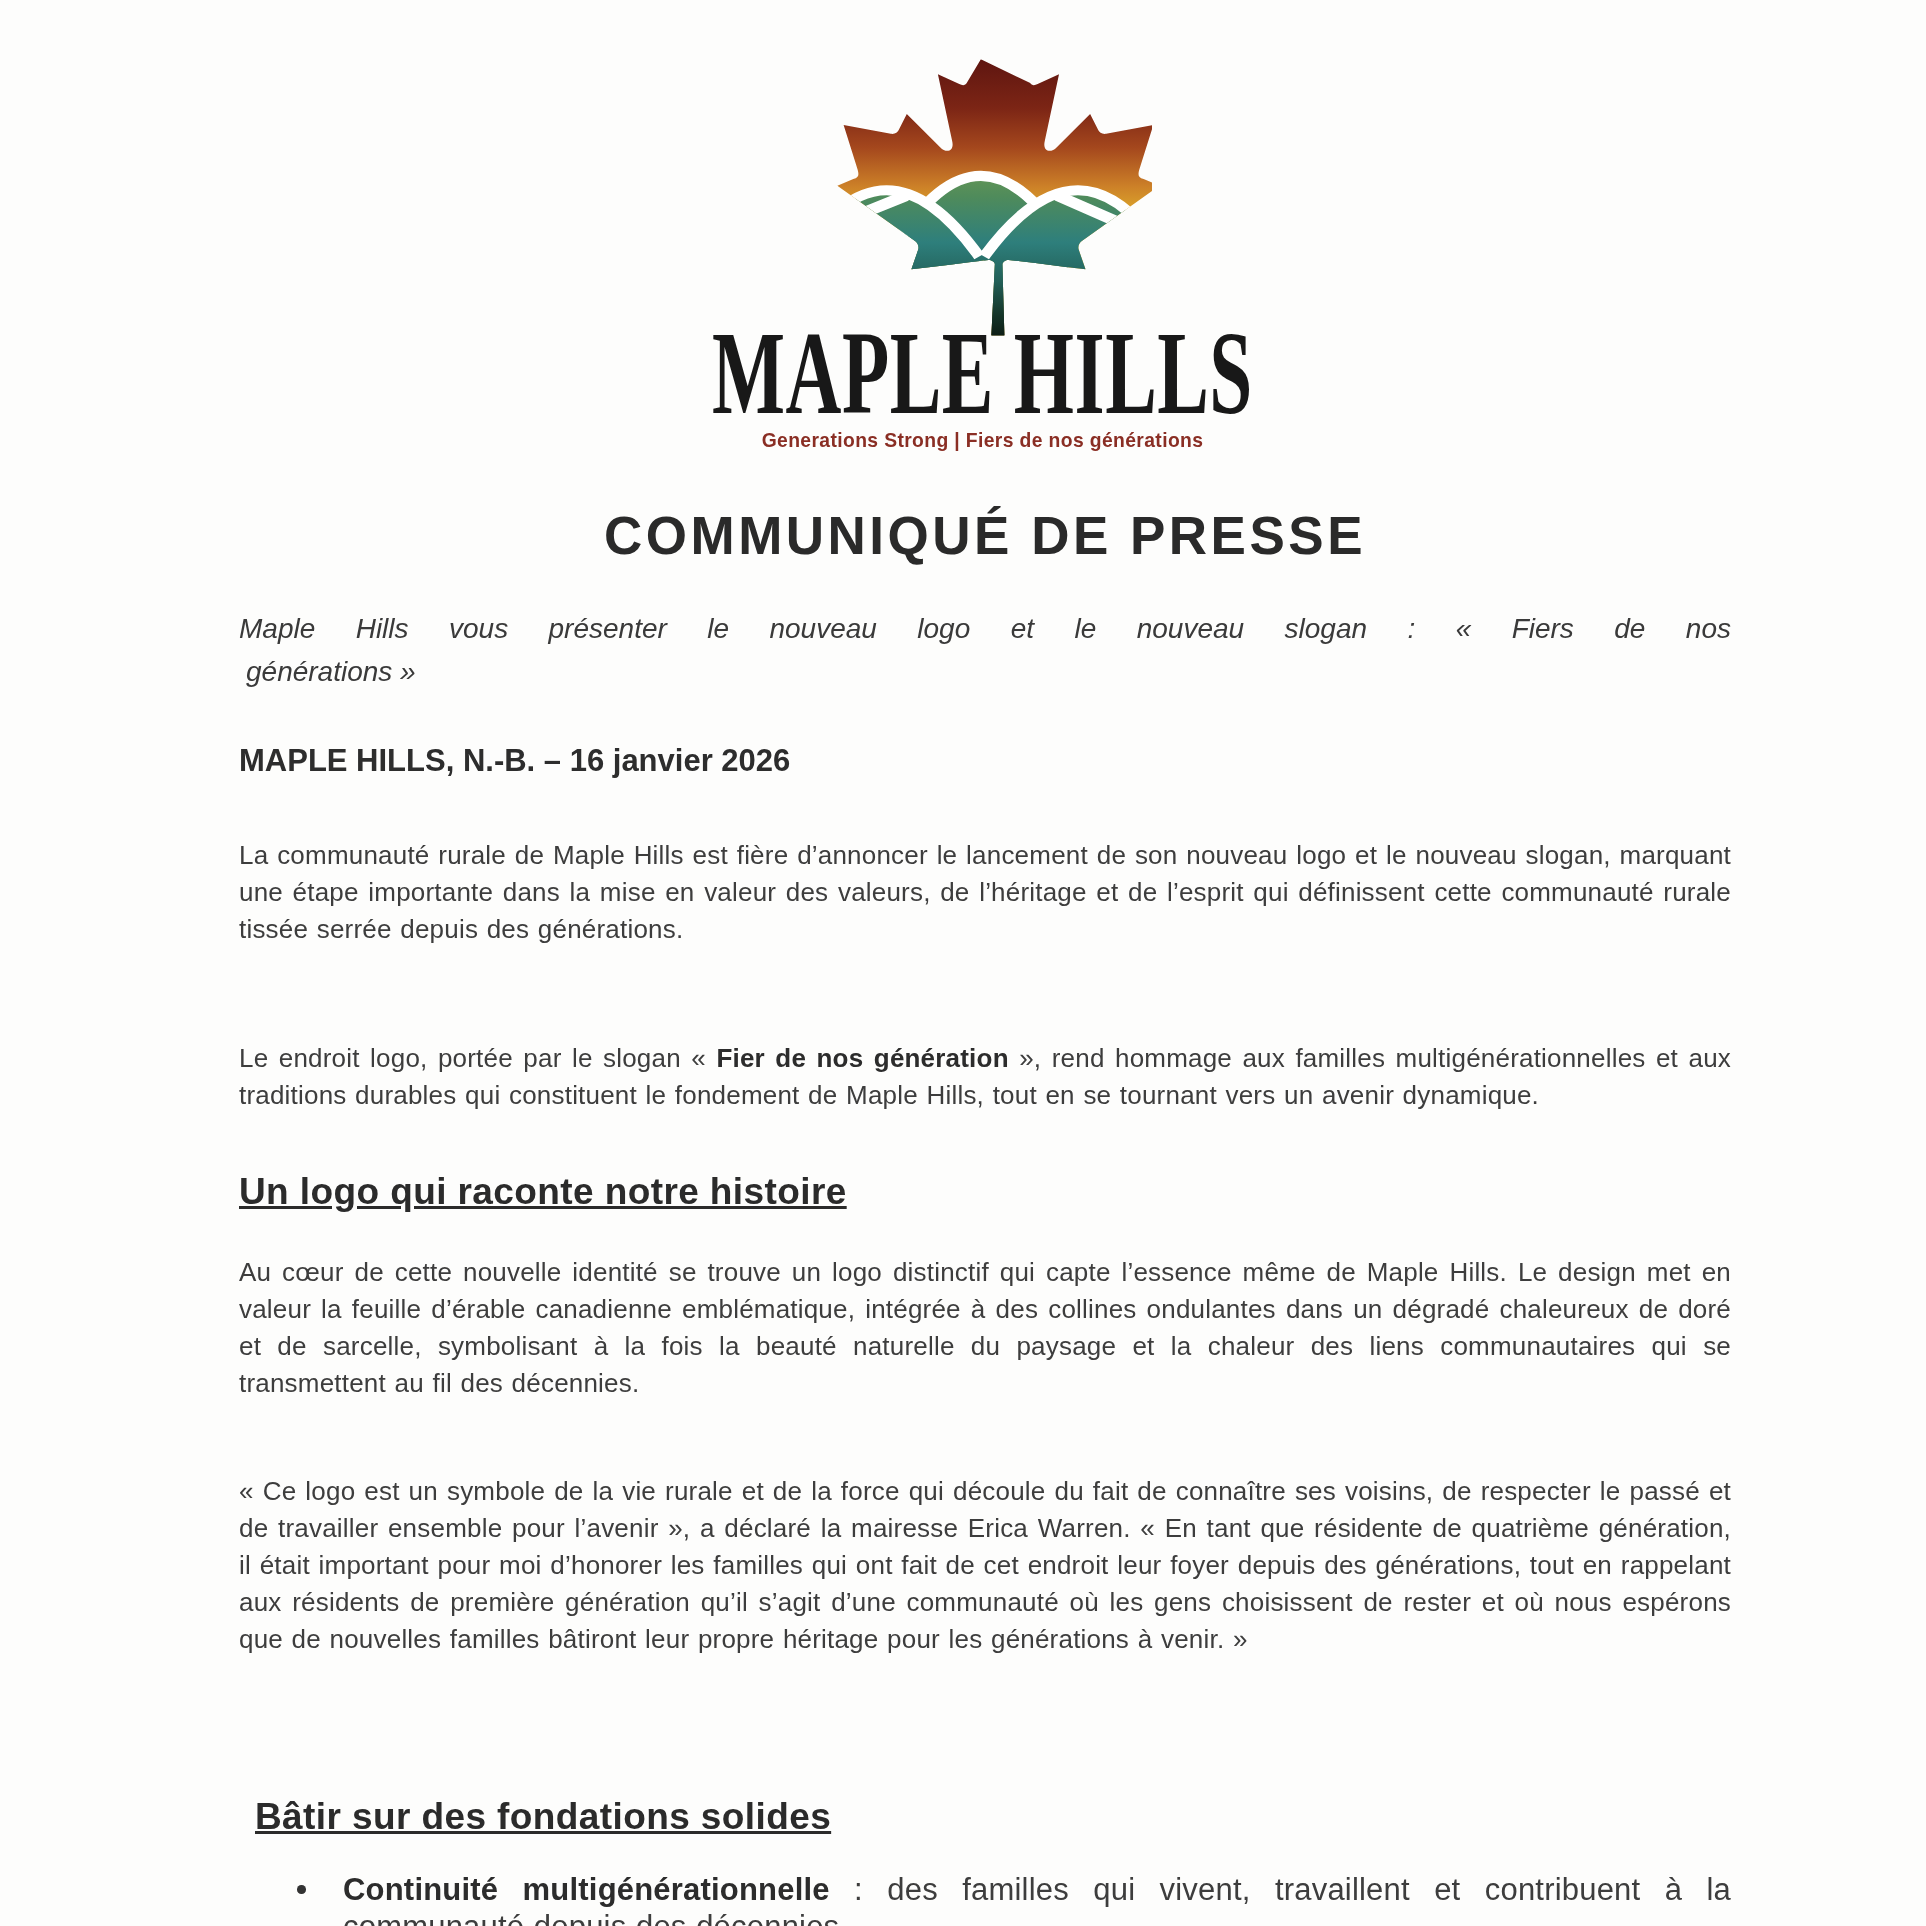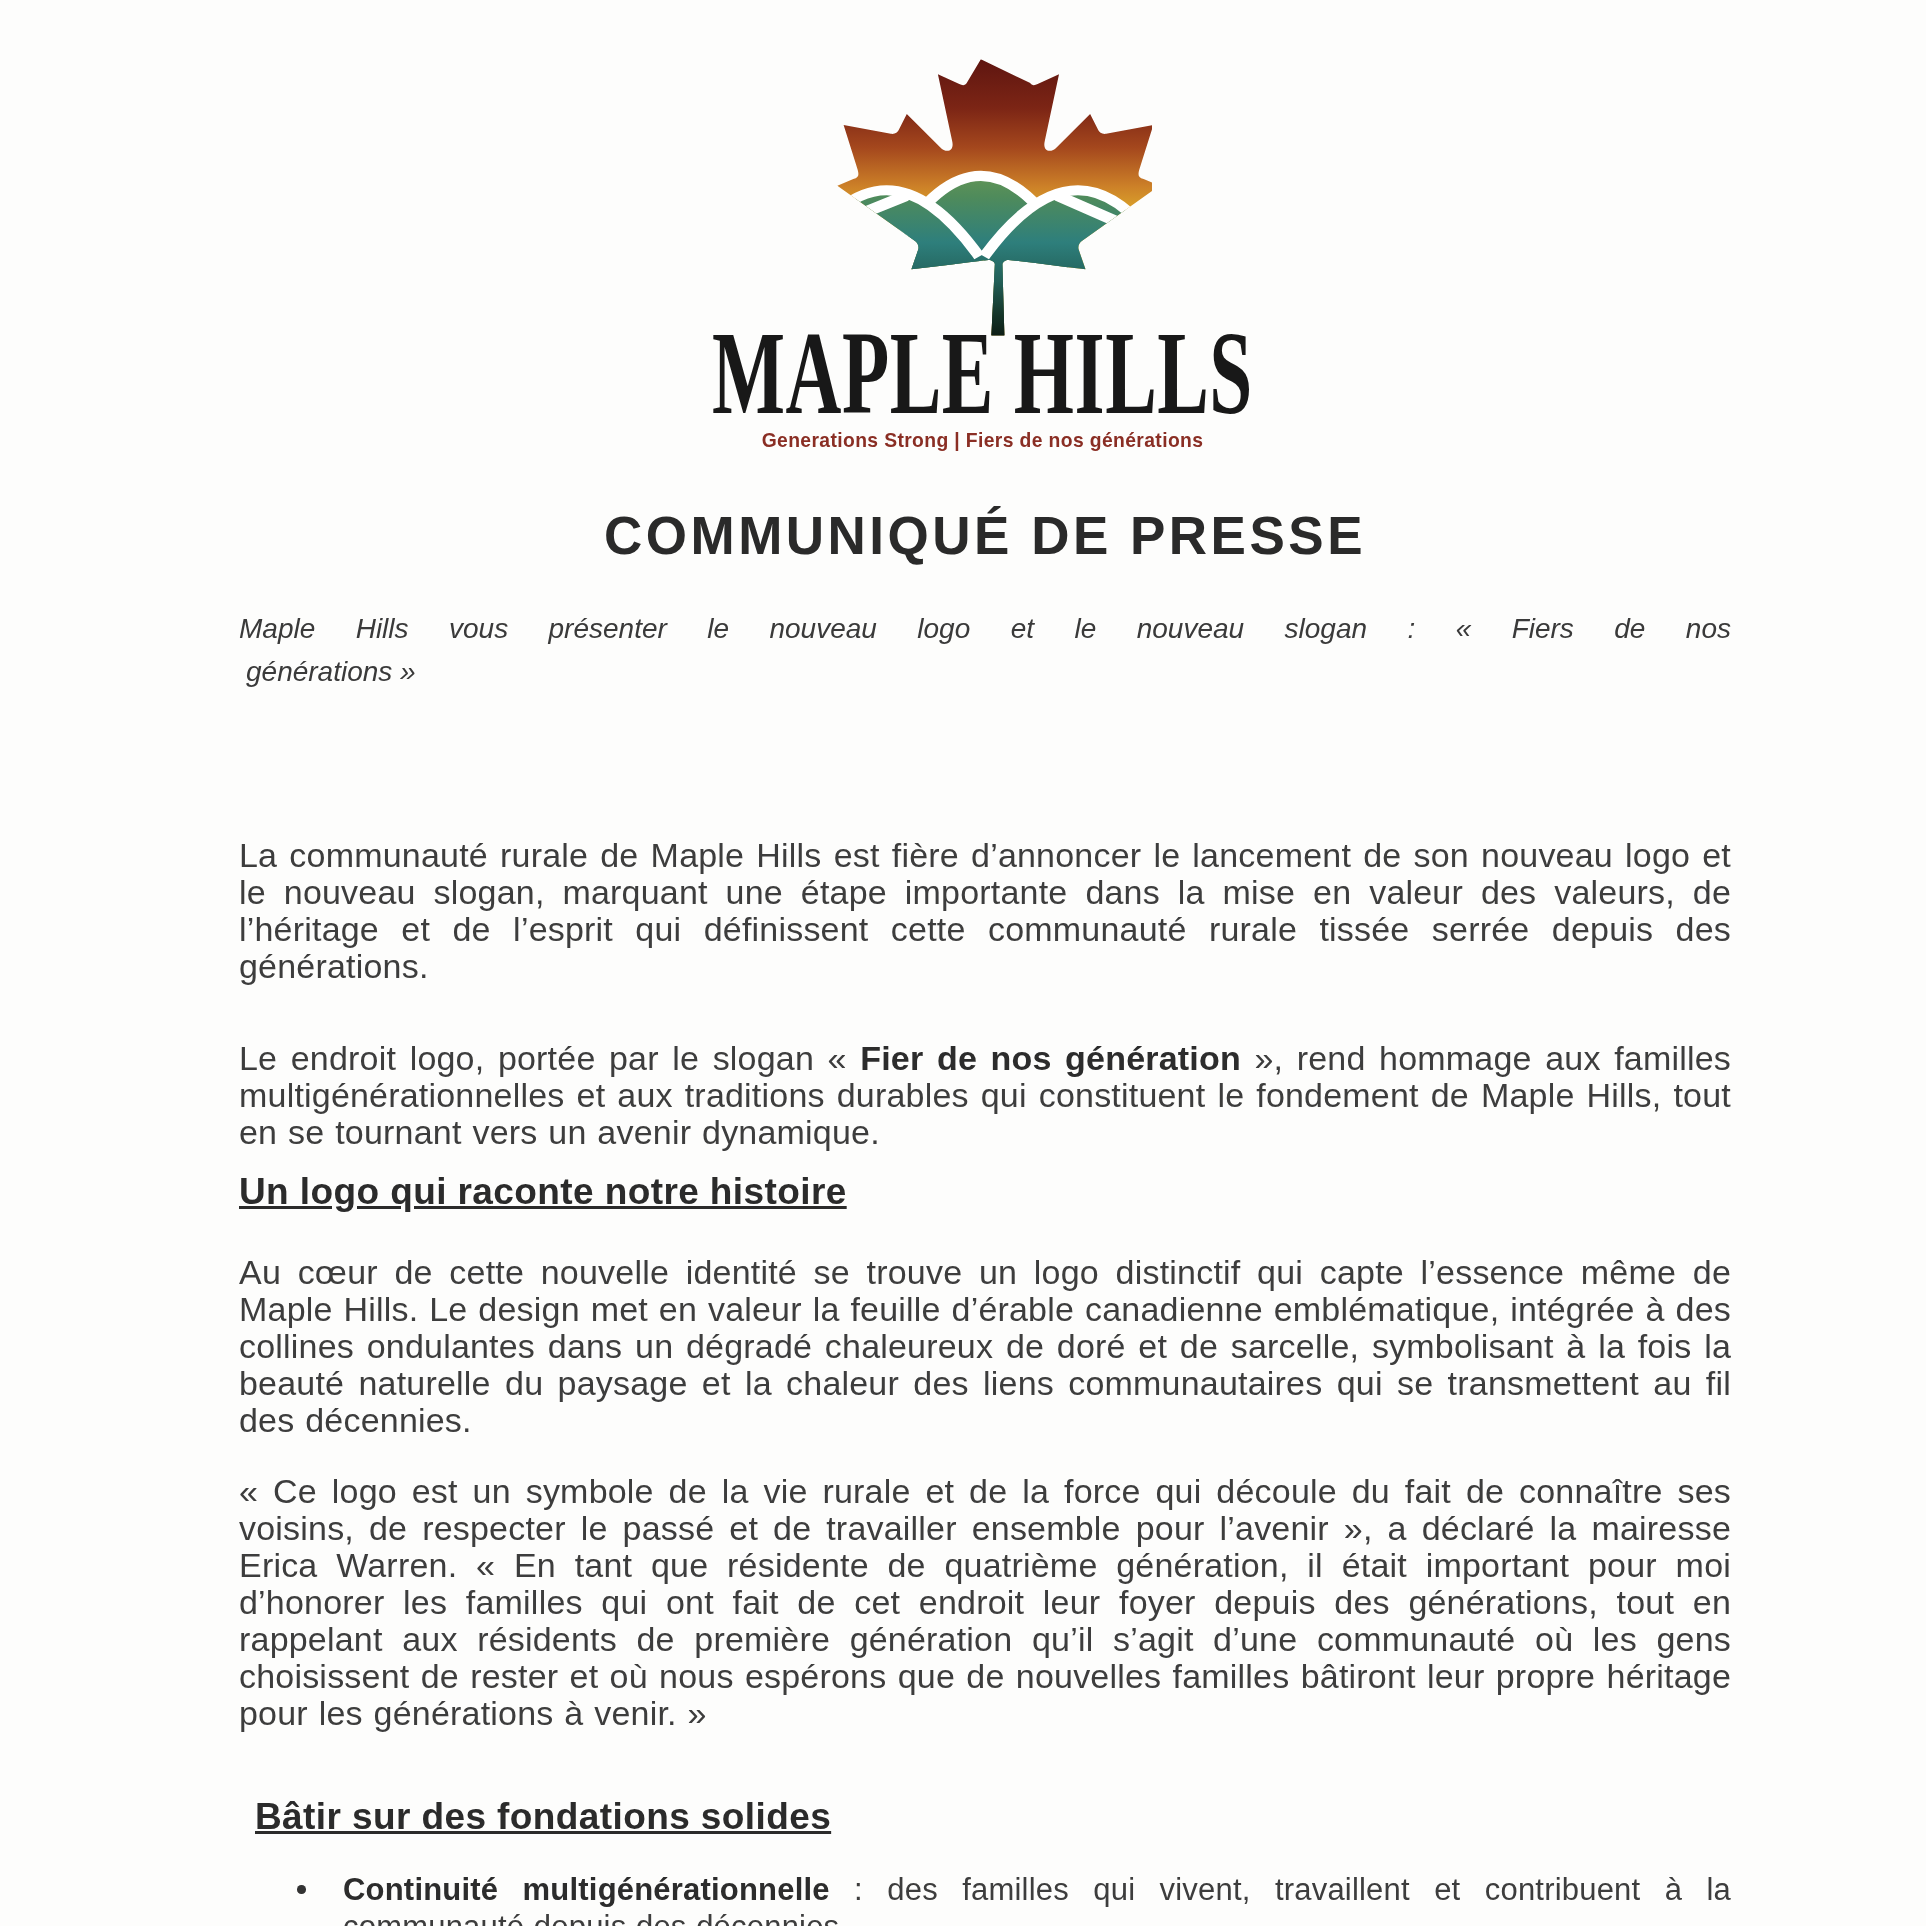--- a/index.html
+++ b/index.html
@@ -15,21 +15,21 @@
     font-weight:700;font-size:21px;line-height:24px;color:#8a2e24;transform:scaleX(0.92);
     letter-spacing:0.4px;white-space:nowrap;}
 
   
   .col{position:absolute;left:239px;width:1492px;}
   .h1{font-size:53px;line-height:58px;font-weight:700;letter-spacing:3.5px;color:#2a2a2a;white-space:nowrap;text-align:center;}
   .subtitle{font-style:italic;font-size:28px;line-height:43px;color:#3a3a3a;}
   .subtitle .line1{display:block;text-align:justify;text-align-last:justify;}
   .subtitle .line2{display:block;margin-left:7px;}
   .dateline{font-weight:700;font-size:31px;line-height:37px;color:#2d2d2d;white-space:nowrap;}
-  .body-p{font-size:34px;line-height:37px;text-align:justify;color:#3d3d3d;letter-spacing:0.2px;word-spacing:1.2px;}
+  .body-p{font-size:26px;line-height:37px;text-align:justify;color:#3d3d3d;letter-spacing:0.2px;word-spacing:1.2px;}
   .h2{font-size:37px;line-height:42px;font-weight:700;color:#2b2b2b;white-space:nowrap;letter-spacing:0.4px;text-decoration:underline;}
   .body-p b, .bullets b{font-weight:700;color:#2c2c2c;}
 
   ul.bullets{list-style:none;margin:0;padding:0;font-size:31px;line-height:37px;letter-spacing:0.2px;word-spacing:0.8px;color:#3d3d3d;text-align:justify;}
   ul.bullets li{position:relative;margin:0 0 3.9px 104px;}
   ul.bullets li .dot{position:absolute;left:-46px;top:14.3px;width:8.5px;height:8.5px;border-radius:50%;background:#333;}
 </style>
 </head>
 <body>
 
@@ -76,20 +76,21 @@
   <div class="wordmark">MAPLE HILLS</div>
   <div class="tagline">Generations Strong  |  Fiers de nos générations</div>
 
   <h1 class="col h1" style="top:507px;margin:0;">COMMUNIQUÉ DE PRESSE</h1>
 
   <p class="col subtitle" style="top:607px;margin:0;">
     <span class="line1">Maple Hills vous présenter le nouveau logo et le nouveau slogan : « Fiers de nos</span>
     <span class="line2">générations »</span>
   </p>
 
+  <p class="col dateline" style="top:742px;margin:0;">MAPLE HILLS, N.-B. – 16 janvier 2026</p>
 
   <p class="col body-p" style="top:837px;margin:0;">La communauté rurale de Maple Hills est fière d’annoncer le lancement de son nouveau logo et le nouveau slogan, marquant une étape importante dans la mise en valeur des valeurs, de l’héritage et de l’esprit qui définissent cette communauté rurale tissée serrée depuis des générations.</p>
 
   <p class="col body-p" style="top:1040px;margin:0;"><span>Le endroit logo, portée par le slogan « </span><b>Fier de nos génération</b><span> », rend hommage aux familles multigénérationnelles et aux traditions durables qui constituent le fondement de Maple Hills, tout en se tournant vers un avenir dynamique.</span></p>
 
   <h2 class="col h2" style="top:1171px;margin:0;">Un logo qui raconte notre histoire</h2>
 
   <p class="col body-p" style="top:1254px;margin:0;">Au cœur de cette nouvelle identité se trouve un logo distinctif qui capte l’essence même de Maple Hills. Le design met en valeur la feuille d’érable canadienne emblématique, intégrée à des collines ondulantes dans un dégradé chaleureux de doré et de sarcelle, symbolisant à la fois la beauté naturelle du paysage et la chaleur des liens communautaires qui se transmettent au fil des décennies.</p>
 
   <p class="col body-p" style="top:1473px;margin:0;">« Ce logo est un symbole de la vie rurale et de la force qui découle du fait de connaître ses voisins, de respecter le passé et de travailler ensemble pour l’avenir », a déclaré la mairesse Erica Warren. « En tant que résidente de quatrième génération, il était important pour moi d’honorer les familles qui ont fait de cet endroit leur foyer depuis des générations, tout en rappelant aux résidents de première génération qu’il s’agit d’une communauté où les gens choisissent de rester et où nous espérons que de nouvelles familles bâtiront leur propre héritage pour les générations à venir. »</p>

